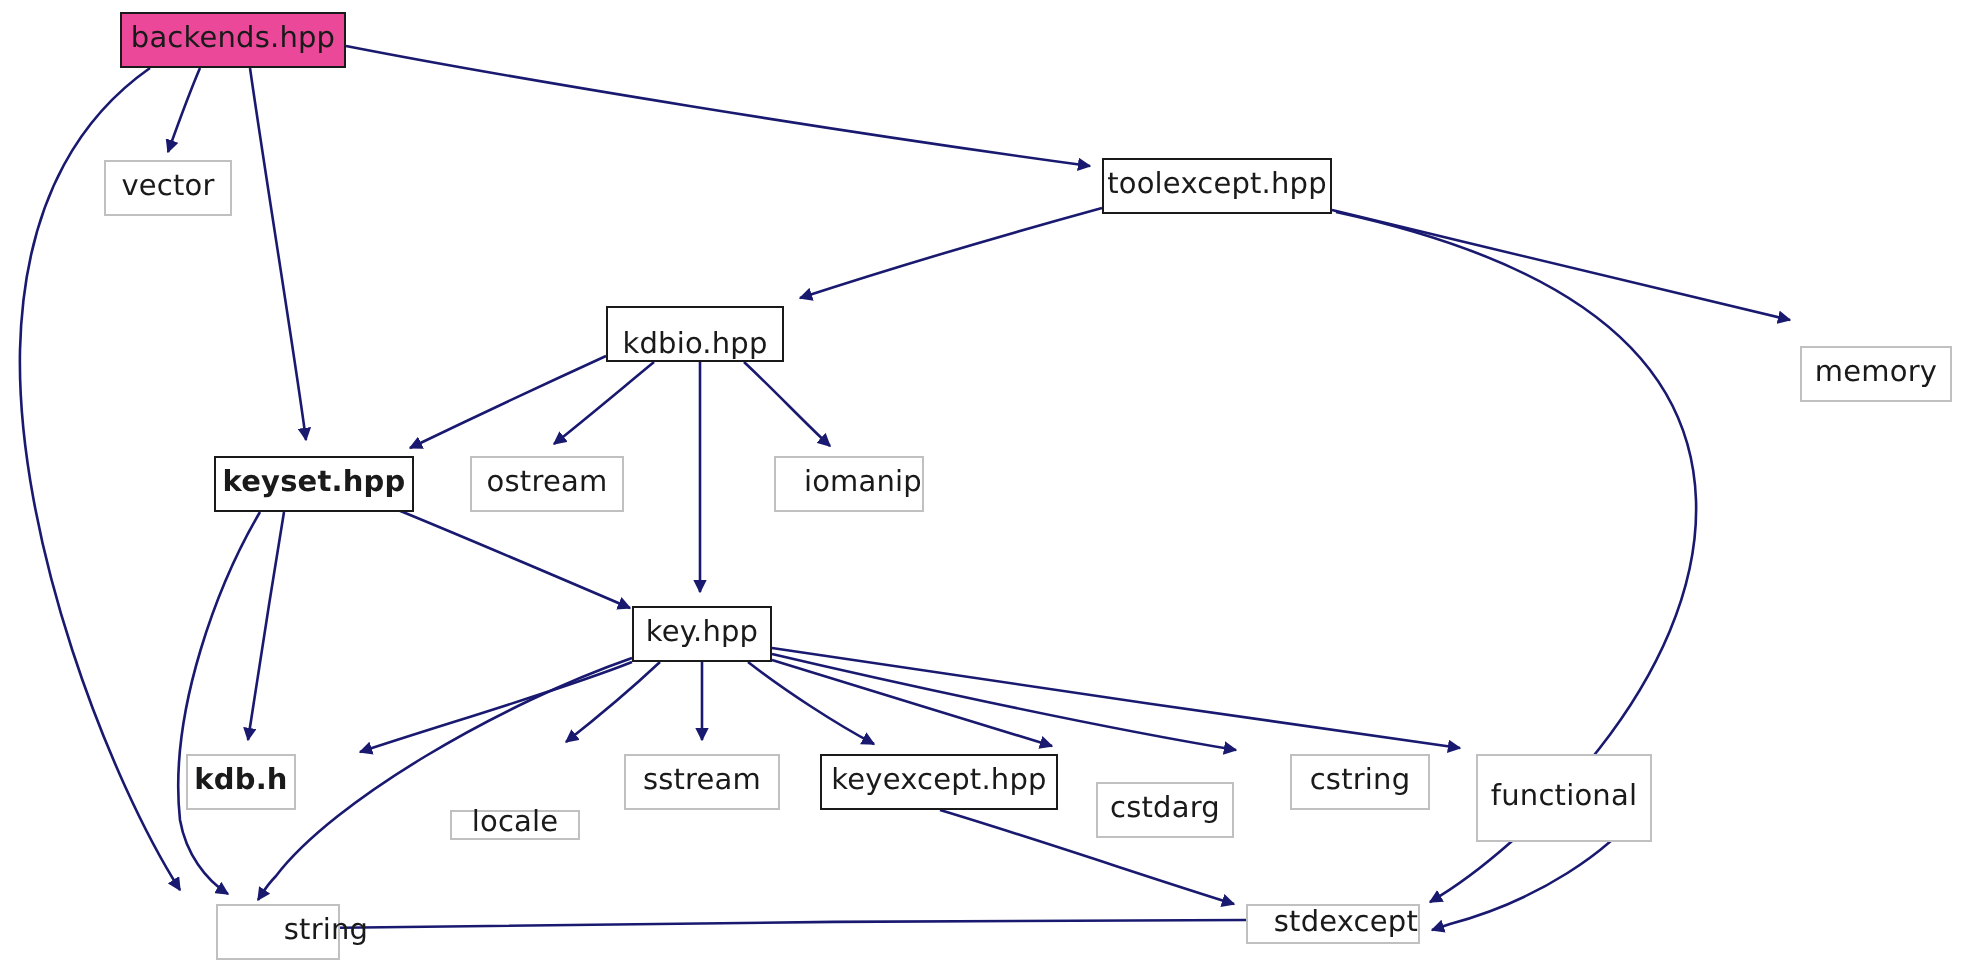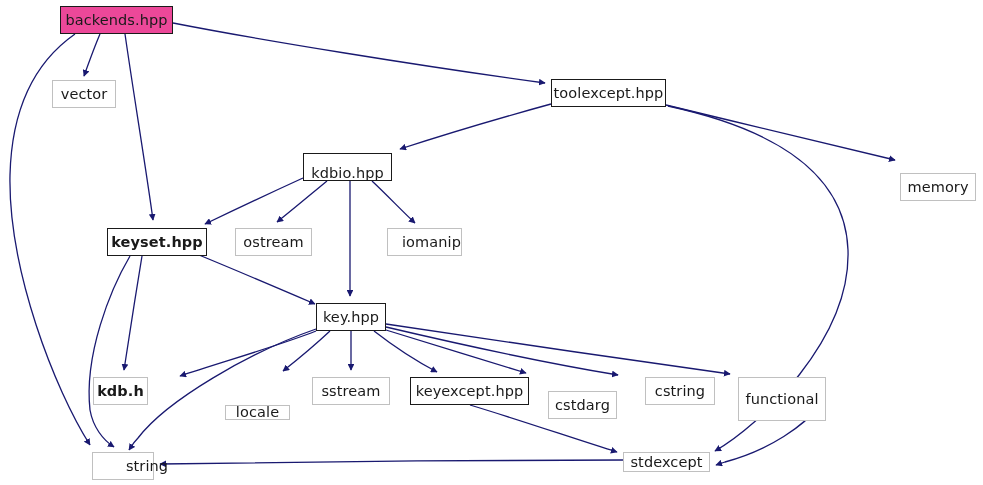--- a/index.html
+++ b/index.html
@@ -131,21 +131,21 @@
       </div>
       <div class="node plain" style="left: 548px; top: 360px; width: 69px; height: 28px; margin-top: 31px;">
         <span class="node-label">cstdarg</span>
       </div>
       <div class="node plain" style="left: 645px; top: 377px; width: 70px; height: 28px;">
         <span class="node-label">cstring</span>
       </div>
       <div class="node plain" style="left: 738px; top: 377px; width: 88px; height: 44px;">
         <span class="node-label">functional</span>
       </div>
-      <div class="node plain" style="left: 92px; top: 452px; width: 62px; height: 28px; padding-left: 48px;">
+      <div class="node plain" style="left: 108px; top: 452px; width: 62px; height: 28px; padding-left: 48px;">
         <span class="node-label">string</span>
       </div>
-      <div class="node plain" style="left: 623px; top: 452px; width: 87px; height: 20px;">
+      <div class="node plain" style="left: 623px; top: 452px; width: 87px; height: 20px; justify-content: flex-end;">
         <span class="node-label">stdexcept</span>
       </div>
     </div>
 
 </div>
 
 </body></html>

